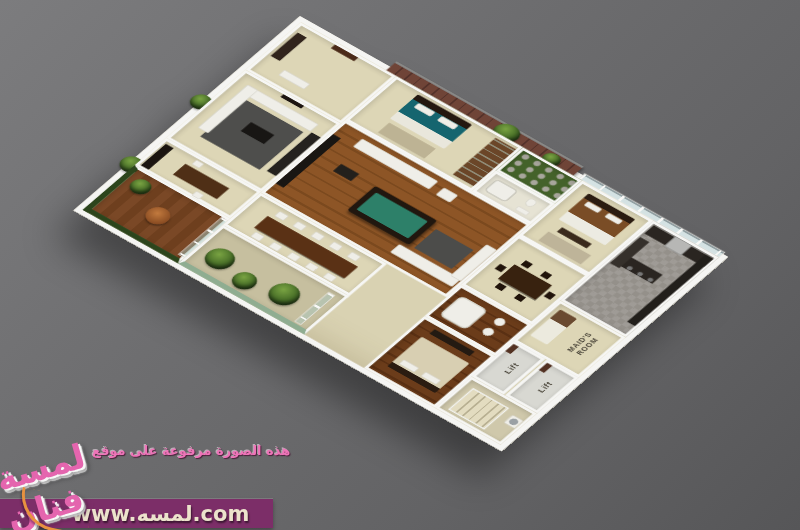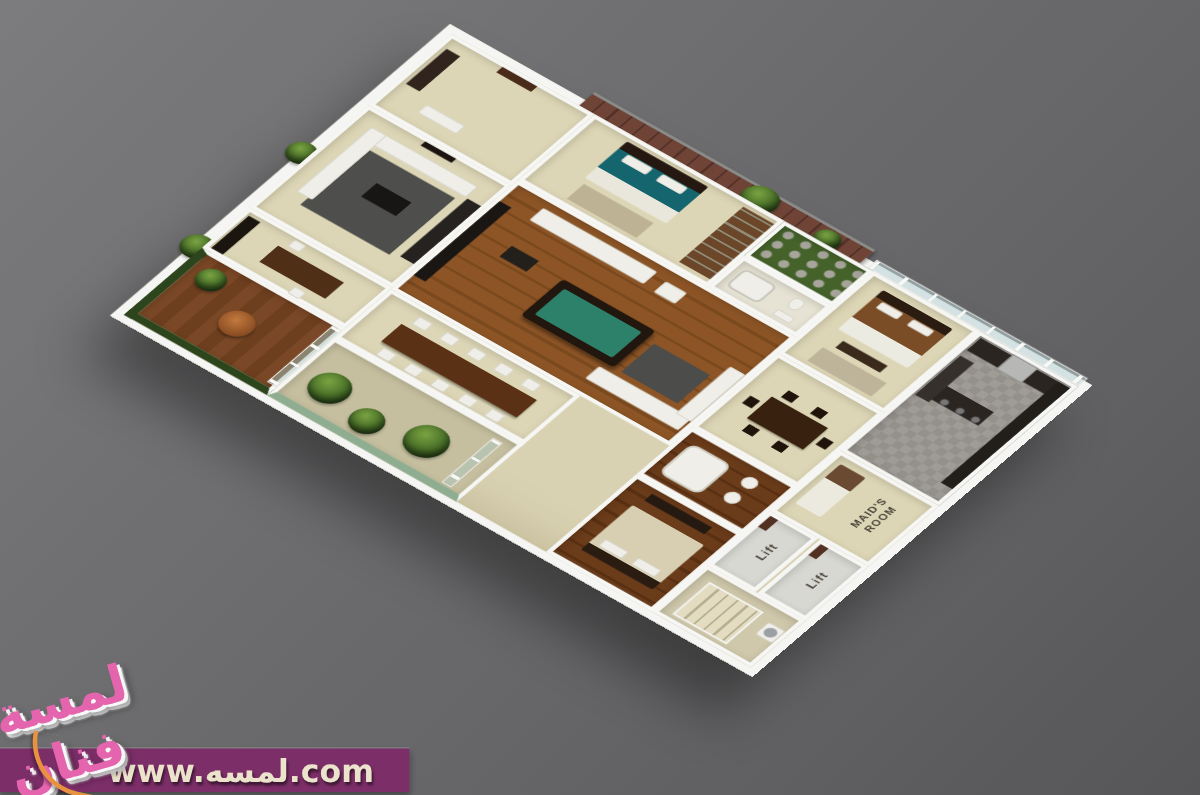--- a/index.html
+++ b/index.html
@@ -222,20 +222,21 @@
       <div class="r" style="left:546px;top:348px;width:102px;height:70px;background:#cfc8ab;">
         <div class="f" style="left:10px;top:10px;width:56px;height:48px;
              background:repeating-linear-gradient(90deg,#e3dcc0 0 8px,#b8b092 8px 10px);border:2px solid #f2f2ee;"></div>
         <div class="f white" style="left:76px;top:16px;width:18px;height:18px;border-radius:3px;
              background:radial-gradient(circle at 50% 50%,#9aa0a4 0 5px,#efeee8 6px);"></div>
       </div>
 
     </div>
   </div>
 
+  <div class="wm wm1">هذه الصورة مرفوعة على موقع</div>
   <div class="wm wmbar">
     <span class="wmurl">www.لمسه.com</span>
   </div>
   <div class="wm logo">
     <span class="logo-back">لمسة فنان</span>
     <span class="logo-main">لمسة فنان</span>
     <div class="logo-swirl"></div>
   </div>
 
 </div>

